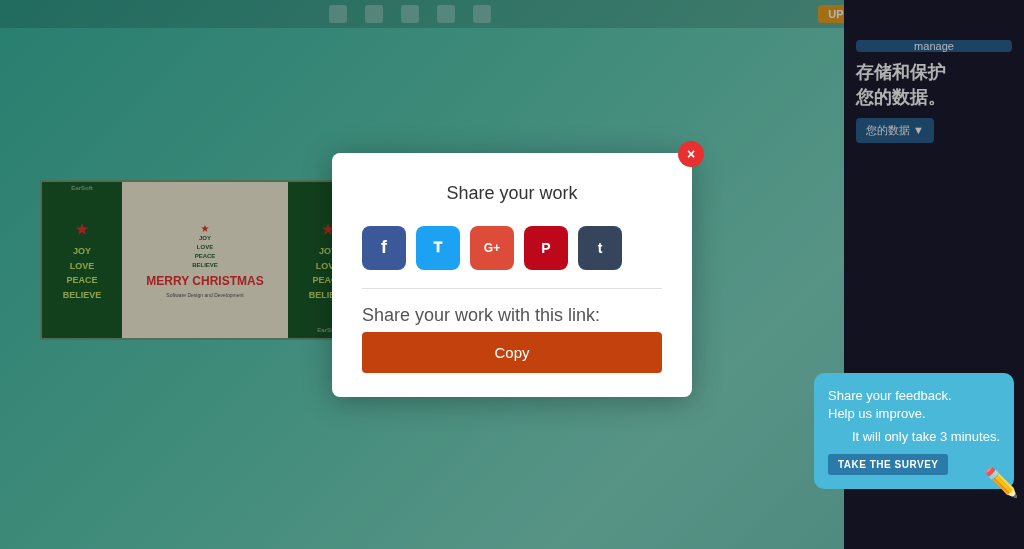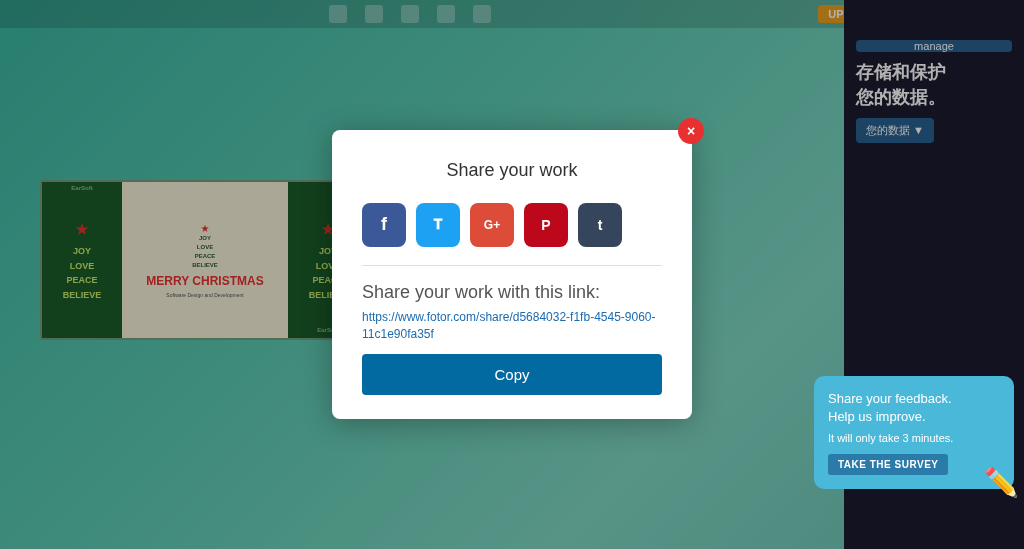--- a/index.html
+++ b/index.html
@@ -230,22 +230,23 @@
       z-index: 10;
       color: white;
     }
     .feedback-bubble .title {
       font-size: 13px;
       font-weight: normal;
       line-height: 1.4;
       margin-bottom: 6px;
     }
     .feedback-bubble .subtitle {
-      font-size: 11px;
+      font-size: 13px;
       margin-bottom: 10px;
+      text-align: right;
     }
     .survey-btn {
       background: #2a7aaa;
       color: white;
       font-size: 10px;
       font-weight: bold;
       padding: 5px 10px;
       border-radius: 3px;
       border: none;
       cursor: pointer;
@@ -347,21 +348,21 @@
       font-size: 12px;
       text-decoration: none;
       display: block;
       margin-bottom: 12px;
       word-break: break-all;
       line-height: 1.4;
     }
     .copy-btn {
       width: 100%;
       padding: 12px;
-      background: #0369a1;
+      background: #c2410c;
       color: white;
       font-size: 15px;
       border: none;
       border-radius: 4px;
       cursor: pointer;
       font-weight: 500;
     }
   </style>
 </head>
 <body>
@@ -442,18 +443,17 @@
       <button class="social-btn tumblr" style="font-size:14px;">t</button>
     </div>
 
     
 
     
     <div class="divider"></div>
 
     
     <div class="link-label">Share your work with this link:</div>
-    <a class="share-link" href="#">https://www.fotor.com/share/d5684032-f1fb-4545-9060-11c1e90fa35f</a>
 
     
     <button class="copy-btn">Copy</button>
   </div>
 </div>
 
 </body></html>

